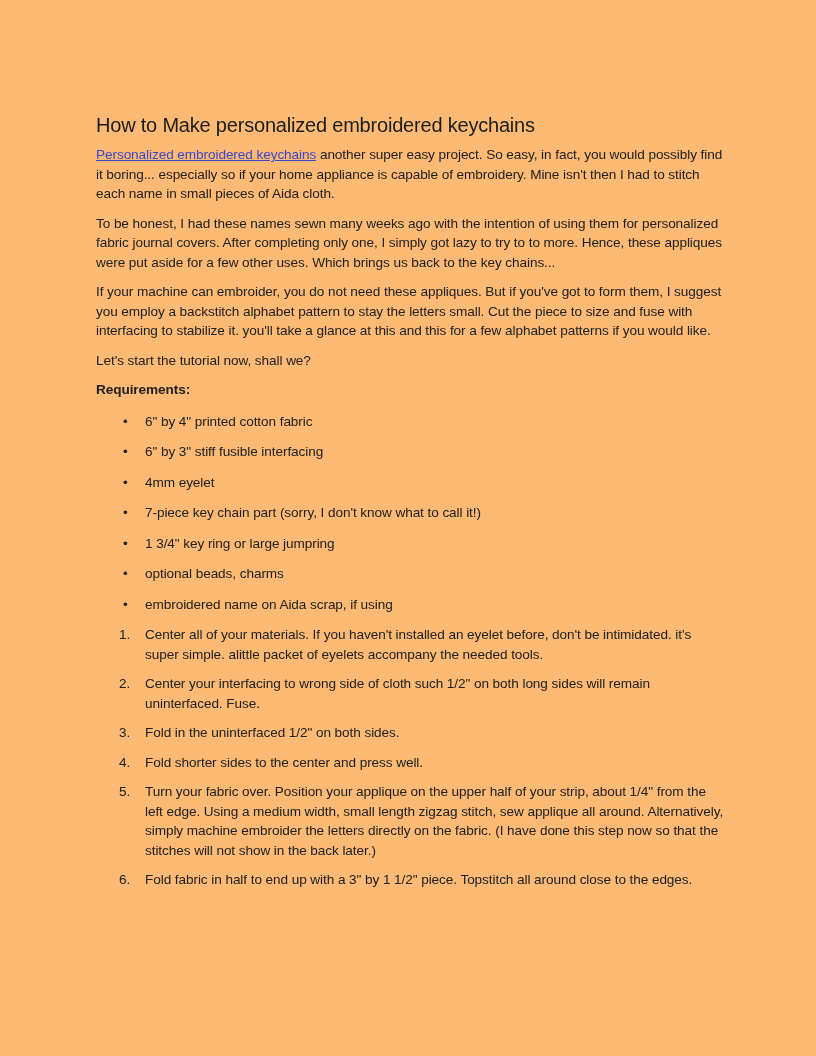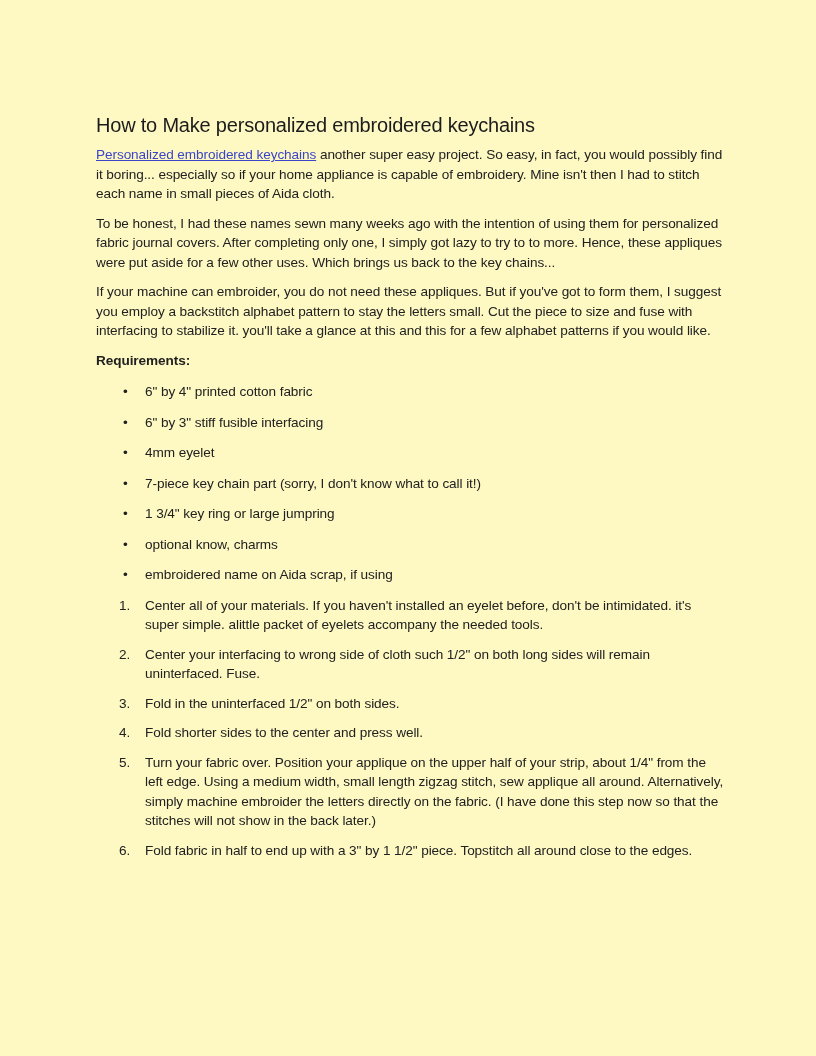--- a/index.html
+++ b/index.html
@@ -4,21 +4,21 @@
 <style>
   * { margin: 0; padding: 0; box-sizing: border-box; }
   html, body {
     background: #ffffff;
     font-family: "Liberation Sans", sans-serif;
   }
   .page {
     position: relative;
     width: 816px;
     height: 1056px;
-    background: #fef9c3;
+    background: #fdba74;
     overflow: hidden;
     padding: 0 92px 0 96px;
     color: #212121;
     font-size: 13.6px;
     letter-spacing: -0.08px;
     line-height: 19.5px;
   }
   .doc-title {
     margin-top: 112px;
     margin-bottom: 6px;
@@ -77,20 +77,21 @@
 <div class="page">
 
   <h1 class="doc-title">How to Make personalized embroidered keychains</h1>
 
   <p class="body-par"><a class="doc-link">Personalized embroidered keychains</a><span> another super easy project. So easy, in fact, you would possibly find it boring... especially so if your home appliance is capable of embroidery. Mine isn't then I had to stitch each name in small pieces of Aida cloth.</span></p>
 
   <p class="body-par">To be honest, I had these names sewn many weeks ago with the intention of using them for personalized fabric journal covers. After completing only one, I simply got lazy to try to to more. Hence, these appliques were put aside for a few other uses. Which brings us back to the key chains...</p>
 
   <p class="body-par">If your machine can embroider, you do not need these appliques. But if you've got to form them, I suggest you employ a backstitch alphabet pattern to stay the letters small. Cut the piece to size and fuse with interfacing to stabilize it. you'll take a glance at this and this for a few alphabet patterns if you would like.</p>
 
+  <p class="body-par">Let's start the tutorial now, shall we?</p>
 
   <p class="req-heading">Requirements:</p>
 
   <div class="list ul">
     <div class="li-row">
       <span class="bullet-marker">•</span>
       <span class="li-text">6" by 4" printed cotton fabric</span>
     </div>
     <div class="li-row">
       <span class="bullet-marker">•</span>
@@ -103,21 +104,21 @@
     <div class="li-row">
       <span class="bullet-marker">•</span>
       <span class="li-text">7-piece key chain part (sorry, I don't know what to call it!)</span>
     </div>
     <div class="li-row">
       <span class="bullet-marker">•</span>
       <span class="li-text">1 3/4" key ring or large jumpring</span>
     </div>
     <div class="li-row">
       <span class="bullet-marker">•</span>
-      <span class="li-text">optional know, charms</span>
+      <span class="li-text">optional beads, charms</span>
     </div>
     <div class="li-row">
       <span class="bullet-marker">•</span>
       <span class="li-text">embroidered name on Aida scrap, if using</span>
     </div>
   </div>
 
 
   <div class="list ol">
     <div class="li-row">

